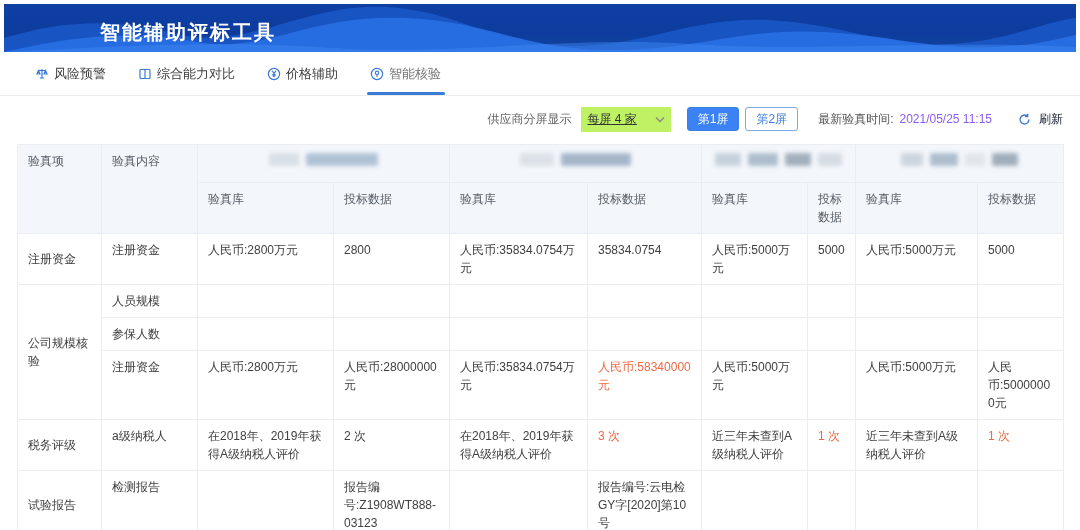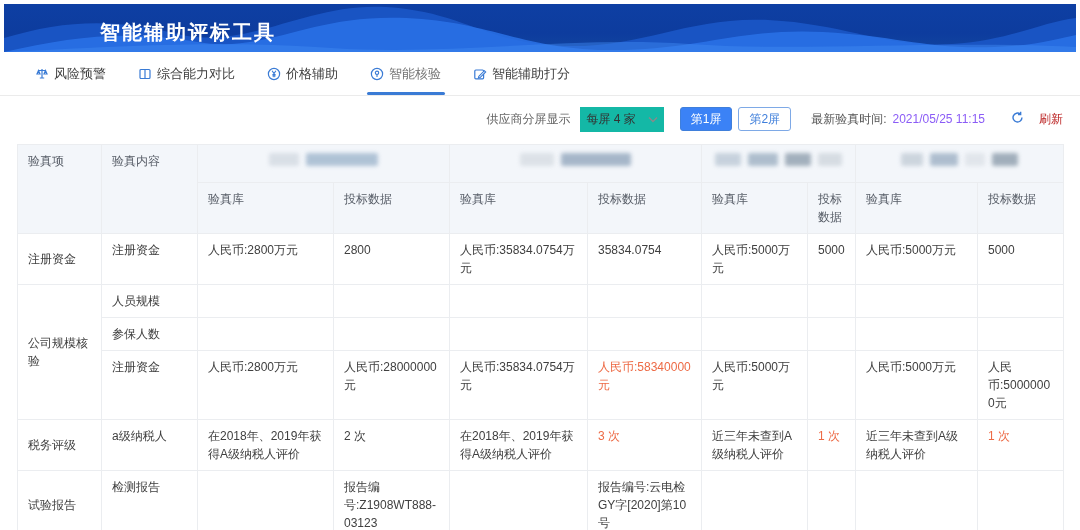--- a/index.html
+++ b/index.html
@@ -20,29 +20,29 @@
     position:relative; cursor:pointer; font-size:13px; color:#3e3e3e; }
   .tab .ticon { display:flex; align-items:center; }
   .tab.active { color:#737373;font-family:Liberation Serif, serif; }
   .tab.active::after { content:""; position:absolute; left:50%; transform:translateX(-50%);
     bottom:0; width:78px; height:3px; background:#3a7bd5; border-radius:2px; }
 
   
   .toolbar { height:46px; display:flex; align-items:center; justify-content:flex-end;
     padding-right:17px; font-size:12px; color:#666; background:#fff;padding-left:48px; }
   .toolbar .lbl { margin-right:10px; }
-  .pager-select { display:flex; align-items:center; gap:12px; color:#333; padding:4px 6px;
-    margin-right:16px; cursor:pointer; background:#14b8a6; }
+  .pager-select { display:flex; align-items:center; gap:18px; color:#333; padding:4px 6px;
+    margin-right:16px; cursor:pointer; background:#bef264;text-decoration:underline; }
   .btn { height:24px; line-height:22px; padding:0 10px; font-size:12px; border-radius:3px;
     cursor:pointer; }
   .btn.primary { background:#3b82f6; border:1px solid #3f7fdb; color:#fff; margin-right:6px; }
   .btn.ghost { background:#fff; border:1px solid #7ea9e6; color:#3f7fdb; margin-right:20px; }
   .time-label { color:#555; margin-right:6px; }
   .time-value { color:#8b5cf6; margin-right:26px; }
-  .refresh { display:flex; gap:15px; color:#b91c1c; cursor:pointer; }
+  .refresh { display:flex; align-items:center; gap:8px; color:#0f172a; cursor:pointer; }
 
   
   .table-wrap { margin:2px 17px 0 17px; }
   table { width:1046px; table-layout:fixed; border-collapse:collapse; font-size:12px; color:#404040; }
   th,td { border:1px solid #ebedf0; padding:7px 10px; line-height:1.5; text-align:left;
     word-wrap:break-word; overflow-wrap:break-word; }
   thead th { background:#f3f6fa; color:#565c66; font-weight:normal; vertical-align:top; }
   thead tr.name-row th { height:38px; }
   thead tr.sub-row th { height:36px; }
   tbody td { background:#fff; vertical-align:top; }
@@ -92,29 +92,20 @@
     </div>
     <div class="tab active">
       <span class="ticon">
         <svg width="14" height="14" viewBox="0 0 14 14">
           <circle cx="7" cy="7" r="5.6" fill="none" stroke="#3a7bd5" stroke-width="1.2"></circle>
           <circle cx="7" cy="5.8" r="1.7" fill="none" stroke="#3a7bd5" stroke-width="1.1"></circle>
           <path d="M7 7.6V10" stroke="#3a7bd5" stroke-width="1.1"></path>
         </svg>
       </span>
       <span>智能核验</span>
-    </div>
-    <div class="tab">
-      <span class="ticon">
-        <svg width="14" height="14" viewBox="0 0 14 14">
-          <rect x="1.8" y="3" width="8.8" height="8.8" rx="1" fill="none" stroke="#3a7bd5" stroke-width="1.2"></rect>
-          <path d="M5.8 9.3l5.6-5.6 1.3 1.3-5.6 5.6-1.7.4z" fill="#fff" stroke="#3a7bd5" stroke-width="1.1"></path>
-        </svg>
-      </span>
-      <span>智能辅助打分</span>
     </div>
   </div>
 
 <div class="toolbar">
   <span class="lbl">供应商分屏显示</span>
   <span class="pager-select">
     <span>每屏 4 家</span>
     <svg width="10" height="7" viewBox="0 0 10 7">
       <polyline points="1,1.5 5,5.5 9,1.5" fill="none" stroke="#8a8a8a" stroke-width="1.4"></polyline>
     </svg>

